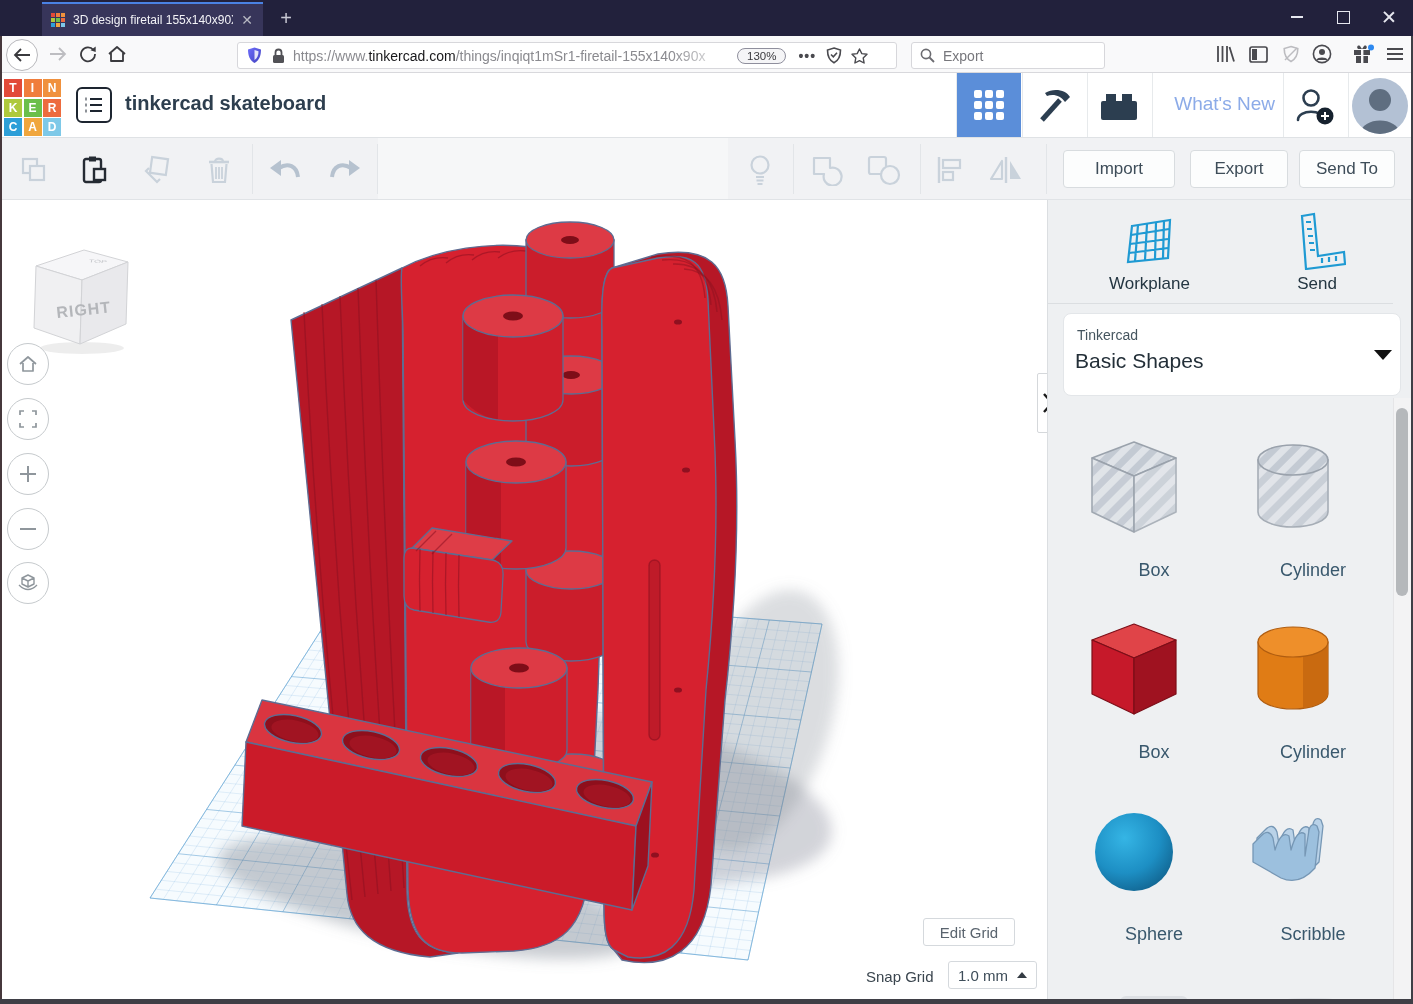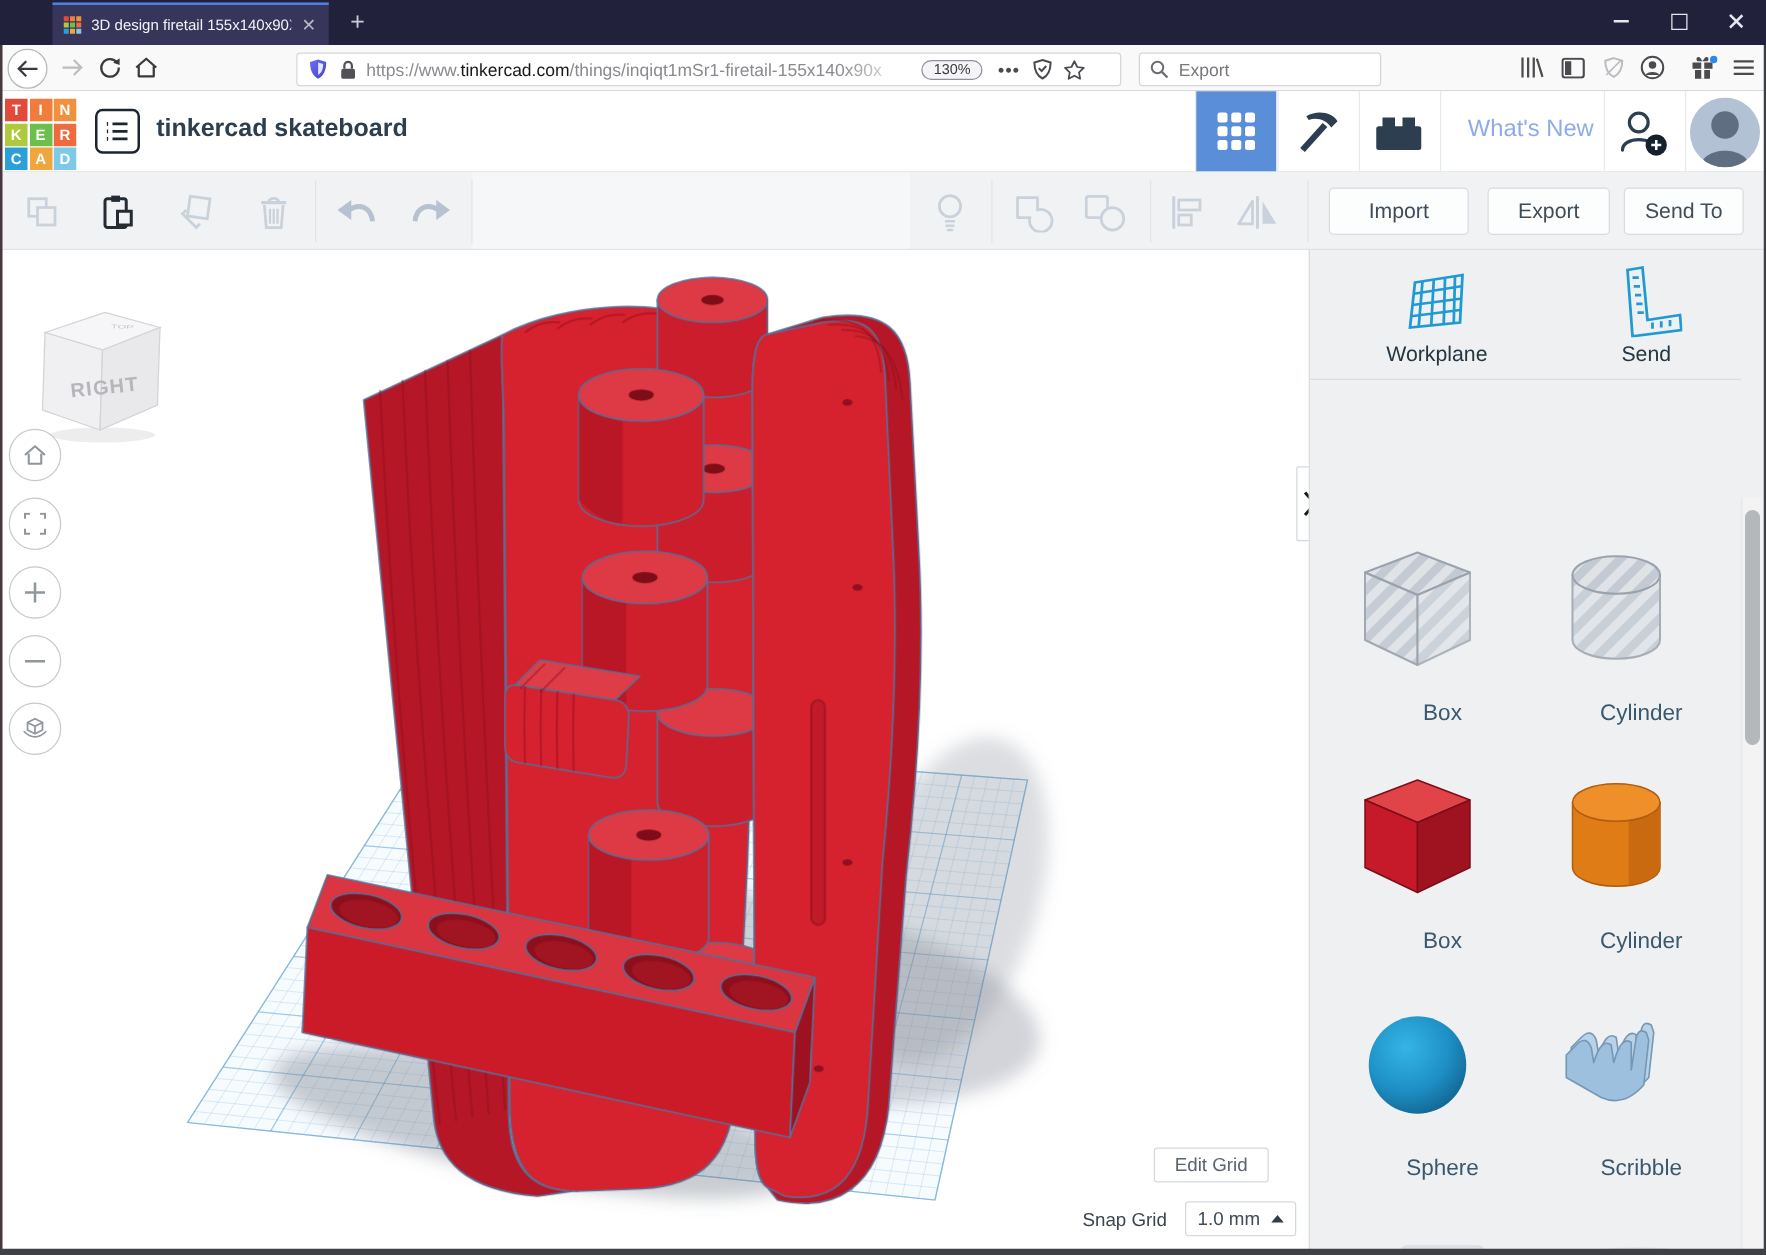--- a/index.html
+++ b/index.html
@@ -654,20 +654,25 @@
       <svg width="52" height="58" viewBox="0 0 52 58">
           <g stroke="#1f9ad3" stroke-width="2.2" fill="none">
             <path d="M8 4 L20 2 L24 44 L50 40 L51 52 L12 57 Z"></path>
             <path d="M12 10 H17 M13 17 H18 M14 24 H19 M15 31 H20 M16 38 H21 M28 46 V51 M35 45 V50 M42 44 V49"></path>
           </g>
         </svg>
     </div>
     <div class="rp-label" style="left:234px;top:74px;width:70px">Send</div>
     <div class="rp-divider"></div>
 
+    <div class="shape-card">
+      <div class="brand">Tinkercad</div>
+      <div class="coll-name">Basic Shapes</div>
+      <div class="caret-down"></div>
+    </div>
 
     <div class="shape-cell" style="left:36px;top:236px">
       <svg width="100" height="104" viewBox="0 0 100 104">
         <defs>
           <pattern id="stripes" width="14" height="14" patternUnits="userSpaceOnUse" patternTransform="rotate(45)">
               <rect width="14" height="14" fill="#dfe3e8"></rect>
               <rect width="7" height="14" fill="#c3cad3"></rect>
             </pattern>
         </defs>
         <g stroke="#9aa2ac" stroke-width="1.6" stroke-linejoin="round">

